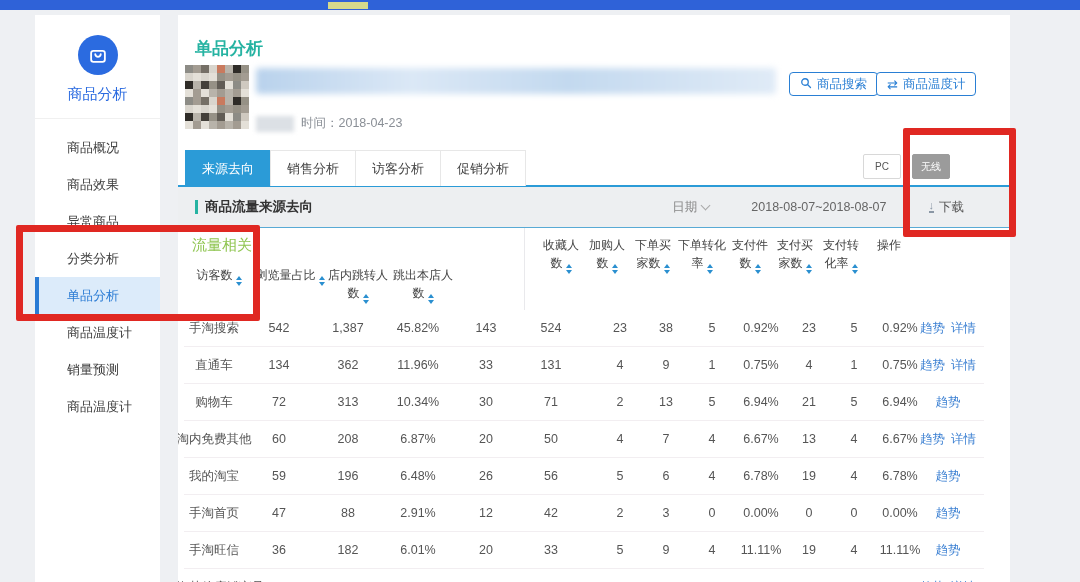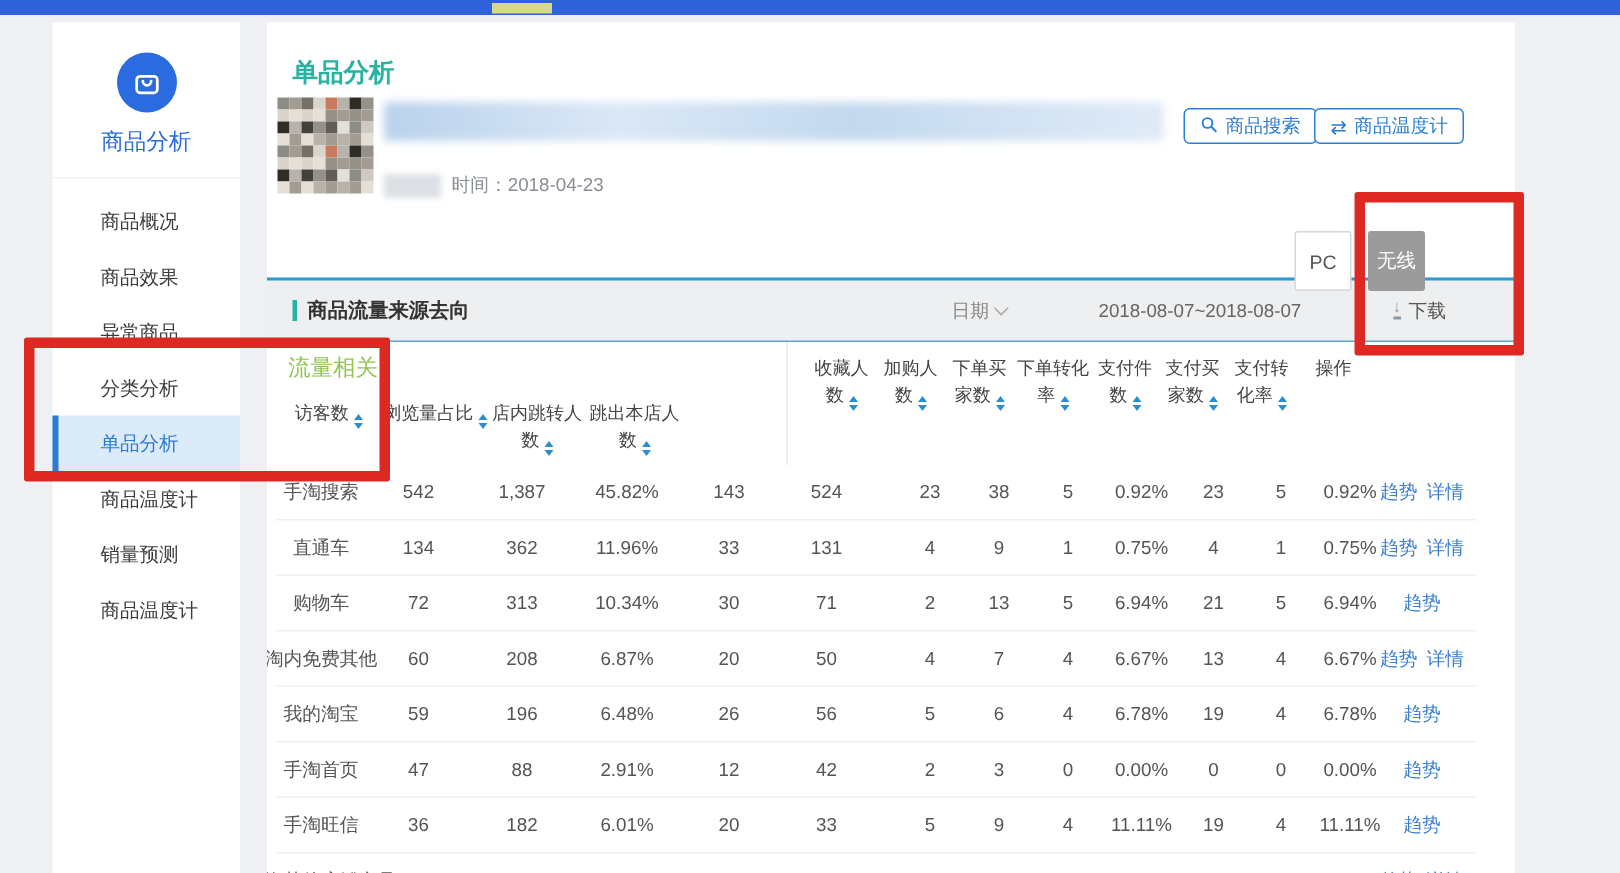--- a/index.html
+++ b/index.html
@@ -37,32 +37,32 @@
   #btn-thermo{left:698px}
   .swap-glyph{font-size:13px;line-height:1}
 
   
   .tabs{position:absolute;left:7px;top:135px;display:flex;z-index:3}
   .tab{padding:0 16px;height:35px;line-height:35px;font-size:13px;color:#444;background:#fff;
        border:1px solid #e7e7e7;border-bottom:none;margin-right:-1px;cursor:pointer}
   .tab.active{background:#2b9bd7;color:#fff;border-color:#2b9bd7}
 
   .toggle{position:absolute;left:685px;top:139px;display:flex;z-index:3}
-  .tg{width:38px;height:40px;font-size:13px;display:flex;align-items:center;justify-content:center;
+  .tg{width:38px;height:25px;font-size:10px;display:flex;align-items:center;justify-content:center;
       cursor:pointer;box-sizing:border-box;border-radius:2px}
   .tg.off{background:#fff;border:1px solid #d8d8d8;color:#555;margin-right:11px}
   .tg.on{background:#9b9b9b;border:1px solid #9b9b9b;color:#fff}
 
   
   .section-bar{position:absolute;left:0;top:170px;width:832px;height:43px;background:#edeff1;
                border-top:2px solid #2b9bd7;border-bottom:1px solid #58aad5;box-sizing:border-box;
                display:flex;align-items:center;justify-content:space-between;padding:0 46px 0 17px}
   .sec-title{display:flex;align-items:center;font-size:13.5px;font-weight:bold;color:#333}
   .sec-accent{width:3px;height:14px;background:#26b3a2;margin-right:7px}
-  .sec-right{display:flex;align-items:center;font-size:12.5px;color:#666;gap:61px}
+  .sec-right{display:flex;align-items:center;font-size:12.5px;color:#666;gap:42px}
   .date-dd{display:flex;align-items:center;gap:5px;color:#888;cursor:pointer}
   .caret{width:6px;height:6px;border-right:1.5px solid #a9a9a9;border-bottom:1.5px solid #a9a9a9;
          transform:rotate(45deg);margin-top:-3px}
   .dl{display:flex;align-items:center;gap:5px;color:#555;cursor:pointer}
   .dl-arrow{display:inline-block;font-size:11px;line-height:9px;color:#8a97a5;
             border-bottom:2px solid #8a97a5;padding-bottom:1px}
 
   
   .thead{position:absolute;left:6px;top:213px;width:800px;height:82px;display:flex}
   .th-source{width:60px;display:flex;align-items:center;justify-content:center;font-size:12.5px;color:#444}
@@ -210,20 +210,26 @@
           <line x1="15" y1="15" x2="21" y2="21"></line>
       </svg>
     </span>
     <span>商品搜索</span>
   </button>
   <button class="hd-btn" id="btn-thermo">
     <span class="swap-glyph">⇄</span>
     <span>商品温度计</span>
   </button>
 
+  <div class="tabs" id="tabs">
+      <div class="tab active">来源去向</div>
+      <div class="tab">销售分析</div>
+      <div class="tab">访客分析</div>
+      <div class="tab">促销分析</div>
+    </div>
   <div class="toggle" id="toggle">
       <div class="tg off">PC</div>
       <div class="tg on">无线</div>
     </div>
 
   <div class="section-bar">
     <div class="sec-title">
       <span class="sec-accent"></span>
       <span>商品流量来源去向</span>
     </div>

